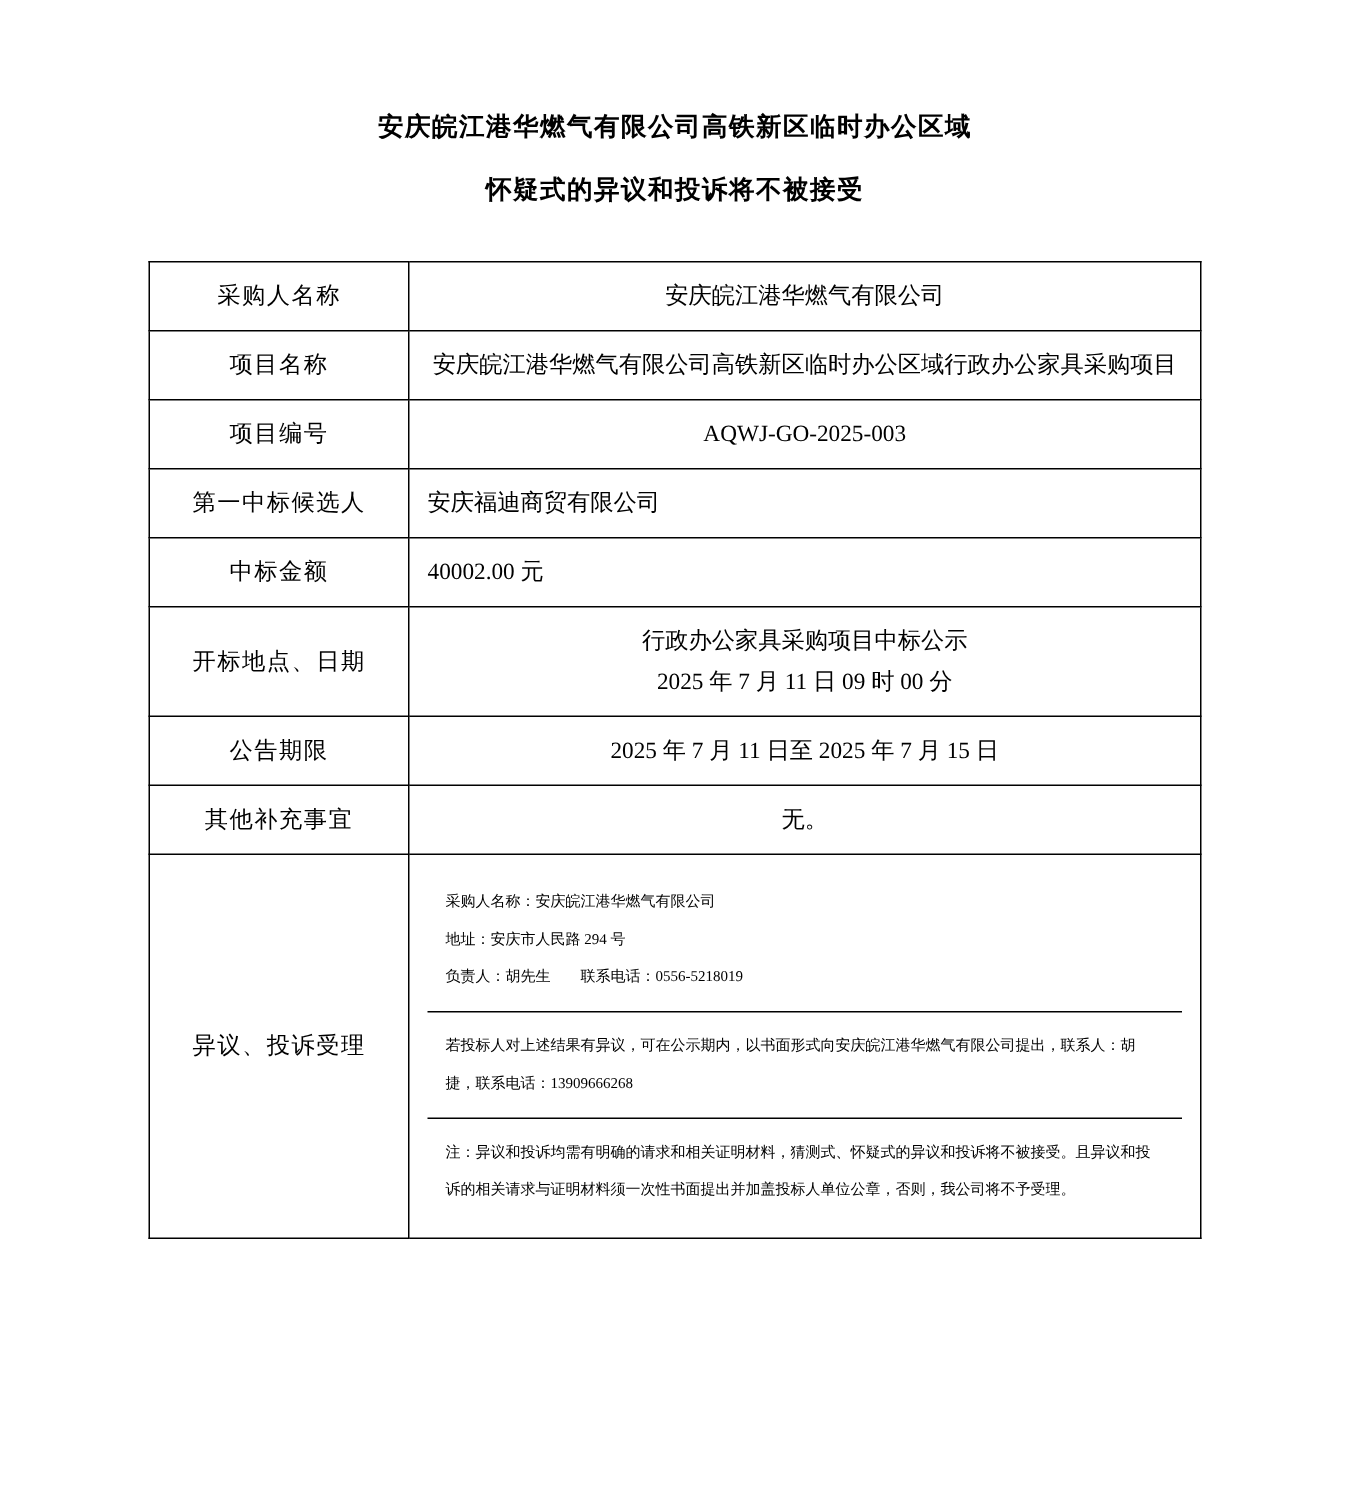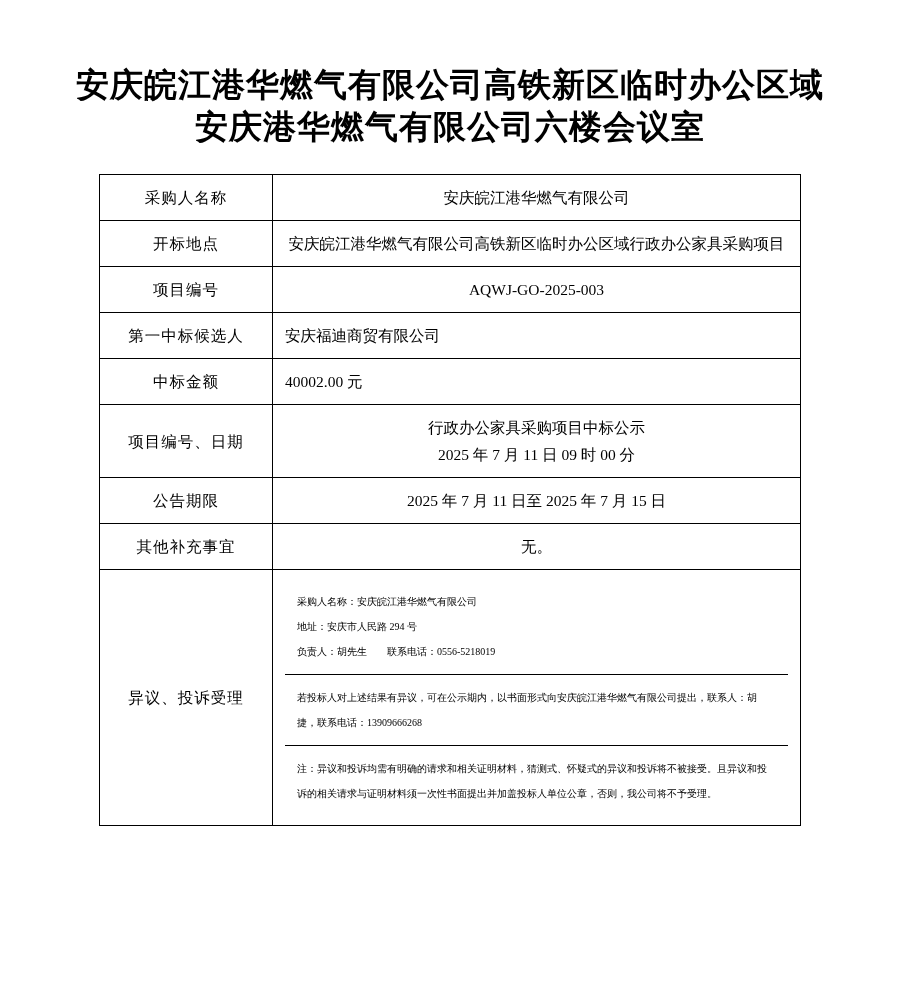--- a/index.html
+++ b/index.html
@@ -18,21 +18,21 @@
     position: relative;
     width: 900px;
     height: 995px;
     box-sizing: border-box;
     padding: 0;
     background: #ffffff;
   }
   .doc-title {
     text-align: center;
     font-weight: bold;
-    font-size: 33px;
+    font-size: 17px;
     line-height: 42px;
     letter-spacing: 1px;
     padding-top: 64px;
     font-family: "Liberation Serif", "DejaVu Serif", serif;
   }
   .doc-title .line {
     display: block;
   }
   table.main {
     border-collapse: collapse;
@@ -84,47 +84,47 @@
     white-space: pre-wrap;
   }
 </style>
 </head>
 <body>
 
 <div class="page">
 
   <div class="doc-title">
     <span class="line">安庆皖江港华燃气有限公司高铁新区临时办公区域</span>
-    <span class="line">安庆港华燃气有限公司六楼会议室</span>
+    <span class="line">怀疑式的异议和投诉将不被接受</span>
   </div>
 
   <table class="main">
     <tbody>
       <tr>
         <td class="label">采购人名称</td>
         <td class="value">安庆皖江港华燃气有限公司</td>
       </tr>
       <tr>
-        <td class="label">开标地点</td>
+        <td class="label">项目名称</td>
         <td class="value">安庆皖江港华燃气有限公司高铁新区临时办公区域行政办公家具采购项目</td>
       </tr>
       <tr>
         <td class="label">项目编号</td>
         <td class="value">AQWJ-GO-2025-003</td>
       </tr>
       <tr>
         <td class="label">第一中标候选人</td>
         <td class="value center">安庆福迪商贸有限公司</td>
       </tr>
       <tr>
         <td class="label">中标金额</td>
         <td class="value center">40002.00 元</td>
       </tr>
       <tr>
-        <td class="label">项目编号、日期</td>
+        <td class="label">开标地点、日期</td>
         <td class="value">
           <span class="nowrap-line">行政办公家具采购项目中标公示</span>
           <span class="nowrap-line">2025 年 7 月 11 日 09 时 00 分</span>
         </td>
       </tr>
       <tr>
         <td class="label">公告期限</td>
         <td class="value">2025 年 7 月 11 日至 2025 年 7 月 15 日</td>
       </tr>
       <tr>

